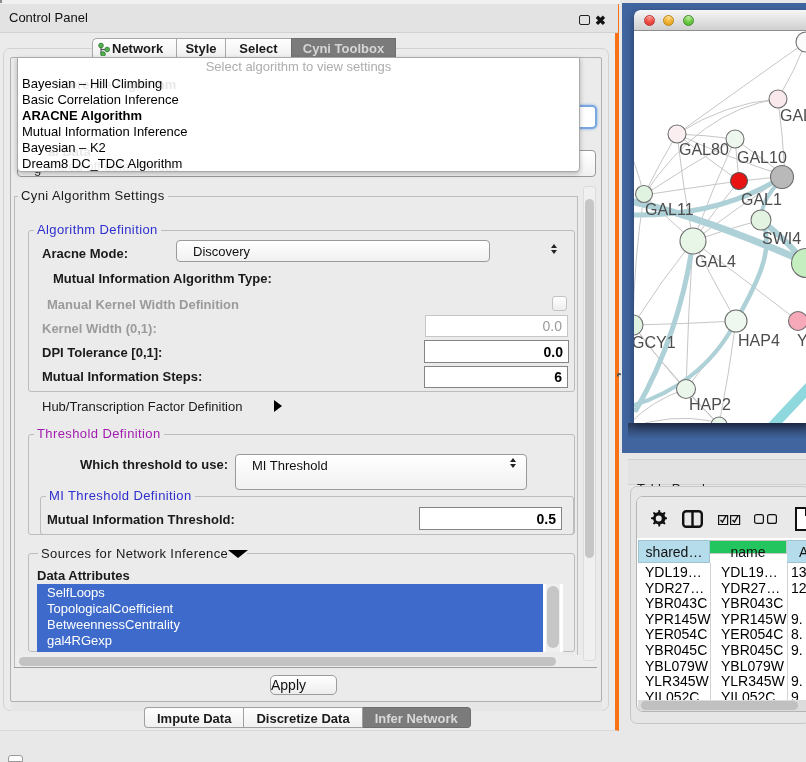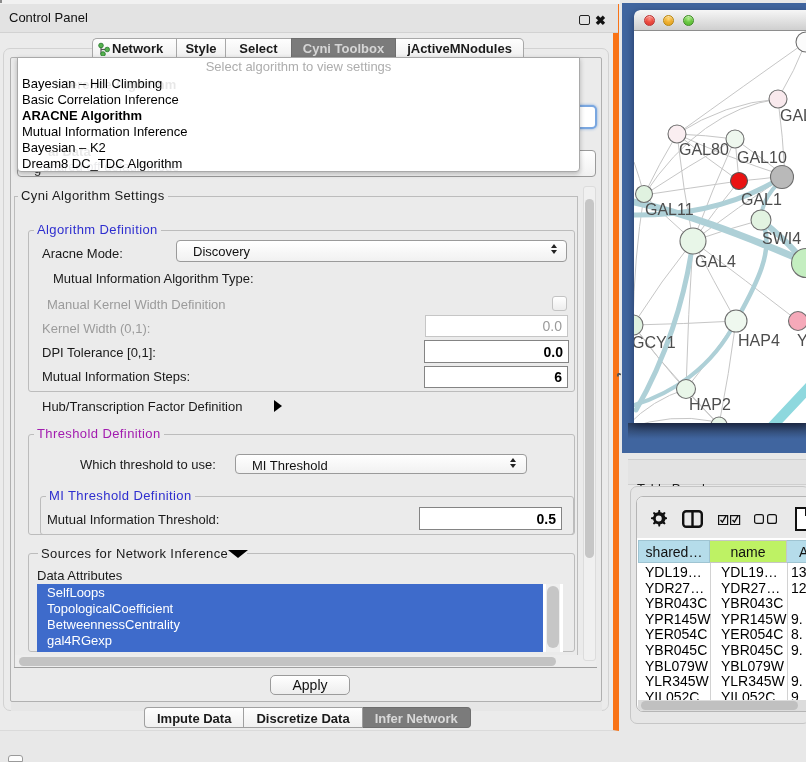--- a/index.html
+++ b/index.html
@@ -1,33 +1,33 @@
 <!DOCTYPE html>
 <html><head>
 <meta charset="utf-8">
 <style>
 * { margin:0; padding:0; box-sizing:border-box; }
 html,body { width:806px; height:762px; }
 body { background:#e8e8e8; font-family:"Liberation Sans",sans-serif; position:relative; overflow:hidden; }
 .abs { position:absolute; }
-.lbl { font-size:13px; font-weight:normal; color:#1a1a1a; white-space:nowrap; }
+.lbl { font-size:13px; font-weight:bold; color:#1a1a1a; white-space:nowrap; }
 .dis { color:#9b9b9b; }
 .combo { position:absolute; background:linear-gradient(#ffffff,#f1f1f1); border:1px solid #9a9a9a; border-radius:4px; font-size:13px; color:#111; }
 .combo .tx { position:absolute; left:16px; top:3px; white-space:nowrap; }
 .updn { position:absolute; width:9px; }
 .updn .u { width:0;height:0;border-left:3.5px solid transparent;border-right:3.5px solid transparent;border-bottom:4.5px solid #222; margin-bottom:2px;}
 .updn .d { width:0;height:0;border-left:3.5px solid transparent;border-right:3.5px solid transparent;border-top:4.5px solid #222;}
 .tfield { position:absolute; background:#fff; border:1px solid #848484; font-size:14px; font-weight:bold; color:#000; text-align:right; }
 .group { position:absolute; border:1px solid #bcbcbc; border-radius:3px; }
 .gtitle { position:absolute; top:-8px; background:#ebebeb; padding:0 3px; font-size:13px; letter-spacing:0.4px; white-space:nowrap; }
 </style>
 </head>
 <body>
 
-<div class="abs" id="cpwin" style="left:0;top:0;width:619px;height:731px;background:#ebebeb;border-right:6px solid #f97316;border-bottom:1px solid #dadada;">
+<div class="abs" id="cpwin" style="left:0;top:0;width:619px;height:731px;background:#ebebeb;border-right:4px solid #f97316;border-bottom:1px solid #dadada;">
 
   <div class="abs" style="left:0;top:0;width:620px;height:4px;background:#f1f1f1;"></div>
   <div class="abs" style="left:0;top:0;width:2px;height:3px;background:#8a8a8a;"></div>
 
   <div class="abs" style="left:0;top:4px;width:618px;height:29px;background:#e3e3e3;border-bottom:1px solid #d2d2d2;">
     <div class="abs" style="left:9px;top:6px;font-size:13px;color:#111;">Control Panel</div>
 
     <div class="abs" style="left:579px;top:11px;width:11px;height:10px;border:1.5px solid #222;border-radius:2px;"></div>
 
     <div class="abs" style="left:595px;top:9px;width:14px;height:14px;font-size:13px;font-weight:bold;color:#111;">✖</div>
@@ -43,35 +43,34 @@
       <svg width="12" height="14" viewBox="0 0 12 14" style="vertical-align:-3px;margin-right:2px;">
         <line x1="3" y1="3.5" x2="3" y2="12" stroke="#555" stroke-width="1.2"></line>
         <line x1="3" y1="7.5" x2="9" y2="7.5" stroke="#555" stroke-width="1.2"></line>
         <circle cx="3" cy="3.5" r="2.3" fill="#55b24e" stroke="#2e7d32" stroke-width="0.9"></circle>
         <circle cx="9.2" cy="7.5" r="2.3" fill="#55b24e" stroke="#2e7d32" stroke-width="0.9"></circle>
         <circle cx="5" cy="12" r="2.3" fill="#55b24e" stroke="#2e7d32" stroke-width="0.9"></circle>
       </svg>Network</div>
     <div style="width:49px;height:20px;background:linear-gradient(#fefefe,#f0f0f0);border:1px solid #a8a8a8;border-right:none;font-size:13px;font-weight:bold;color:#1a1a1a;padding:2px 0 16px 0;text-align:center;">Style</div>
     <div style="width:66px;height:20px;background:linear-gradient(#fefefe,#f0f0f0);border:1px solid #a8a8a8;border-right:none;font-size:13px;font-weight:bold;color:#1a1a1a;padding:2px 0 0 0;text-align:center;">Select</div>
     <div style="width:105px;height:20px;background:#7b7b7b;border:1px solid #6e6e6e;font-size:13px;font-weight:bold;color:#d6d6d6;padding:2px 0 0 0;text-align:center;">Cyni Toolbox</div>
-    <div style="width:128px;height:20px;background:linear-gradient(#fefefe,#f0f0f0);border:1px solid #a8a8a8;border-left:none;border-radius:0 5px 0 0;font-size:13px;font-weight:bold;color:#1a1a1a;padding:2px 0 0 0;text-align:center;">jActiveMNodules</div>
   </div>
 
   <div class="combo" style="left:17px;top:150px;width:579px;height:27px;">
       <span class="tx" style="top:10px;color:#333;">g</span>
     </div>
 
   <div class="group" style="left:14px;top:196px;width:564px;height:472px;border-radius:0;"></div>
   <div class="gtitle" style="left:18px;top:188px;color:#1a1a1a;">Cyni Algorithm Settings</div>
 
   <div class="group" style="left:28px;top:230px;width:547px;height:162px;"></div>
   <div class="gtitle" style="left:34px;top:222px;color:#2e2ecf;">Algorithm Definition</div>
 
   <div class="lbl abs" style="left:42px;top:246px;">Aracne Mode:</div>
-  <div class="combo" style="left:176px;top:240px;width:391px;height:22px;">
+  <div class="combo" style="left:176px;top:240px;width:314px;height:22px;">
       <span class="tx">Discovery</span>
     <div class="updn" style="left:374px;top:3px;">
         <div class="u"></div>
         <div class="d"></div>
       </div>
   </div>
 
   <div class="lbl abs" style="left:30px;top:271px;margin-left:23px;">Mutual Information Algorithm Type:</div>
 
   <div class="lbl dis abs" style="left:47px;top:297px;">Manual Kernel Width Definition</div>
@@ -86,21 +85,21 @@
   <div class="lbl abs" style="left:42px;top:369px;">Mutual Information Steps:</div>
   <div class="tfield" style="left:424px;top:366px;width:144px;height:22px;padding:2px 5px 0 0;">6</div>
 
   <div class="abs" style="left:42px;top:399px;font-size:13px;color:#1a1a1a;">Hub/Transcription Factor Definition</div>
   <div class="abs" style="left:274px;top:400px;width:0;height:0;border-top:6.5px solid transparent;border-bottom:6.5px solid transparent;border-left:8.5px solid #000;"></div>
 
   <div class="group" style="left:28px;top:434px;width:547px;height:101px;"></div>
   <div class="gtitle" style="left:34px;top:426px;color:#a21caf;">Threshold Definition</div>
 
   <div class="lbl abs" style="left:80px;top:457px;">Which threshold to use:</div>
-  <div class="combo" style="left:235px;top:454px;width:292px;height:20px;">
+  <div class="combo" style="left:235px;top:454px;width:292px;height:36px;">
       <span class="tx">MI Threshold</span>
     <div class="updn" style="left:274px;top:3px;">
         <div class="u"></div>
         <div class="d"></div>
       </div>
   </div>
 
   <div class="group" style="left:40px;top:496px;width:534px;height:39px;"></div>
   <div class="gtitle" style="left:46px;top:488px;color:#2e2ecf;">MI Threshold Definition</div>
 
@@ -122,21 +121,21 @@
   </div>
 
   <div class="abs" style="left:15px;top:655px;width:581px;height:12px;background:#ededed;"></div>
   <div class="abs" style="left:19px;top:657px;width:537px;height:9px;background:#c3c3c3;border-radius:5px;"></div>
 
   <div class="abs" style="left:583px;top:186px;width:13px;height:475px;background:#f0f0f0;border:1px solid #dcdcdc;border-radius:3px;"></div>
   <div class="abs" style="left:585px;top:199px;width:9px;height:359px;background:#c6c6c6;border-radius:5px;"></div>
 
   <div class="abs" style="left:14px;top:667px;width:583px;height:1px;background:#9f9f9f;"></div>
 
-  <div class="abs" style="left:270px;top:675px;width:80px;height:20px;background:linear-gradient(#ffffff,#ededed);border:1px solid #9b9b9b;border-radius:5px;text-align:center;font-size:14px;color:#111;line-height:18px;">Apply</div>
+  <div class="abs" style="left:270px;top:675px;width:67px;height:20px;background:linear-gradient(#ffffff,#ededed);border:1px solid #9b9b9b;border-radius:5px;font-size:14px;color:#111;line-height:18px;">Apply</div>
 
   <div class="abs" style="left:144px;top:707px;height:21px;display:flex;">
     <div style="height:21px;background:linear-gradient(#fefefe,#f0f0f0);border:1px solid #a0a0a0;border-right:none;border-radius:4px 0 0 4px;font-size:13px;font-weight:bold;color:#1a1a1a;padding:3px 12px 0 12px;">Impute Data</div>
     <div style="height:21px;background:linear-gradient(#fefefe,#f0f0f0);border:1px solid #a0a0a0;font-size:13px;font-weight:bold;color:#1a1a1a;padding:3px 12px 0 12px;">Discretize Data</div>
     <div style="height:21px;background:#7b7b7b;border:1px solid #6e6e6e;border-left:none;border-radius:0 4px 4px 0;font-size:13px;font-weight:bold;color:#d9d9d9;padding:3px 12px 0 12px;">Infer Network</div>
   </div>
 </div>
 
 <div class="abs" style="left:617px;top:373px;width:4px;height:4px;border-top:2px solid #555;border-left:2px solid #555;border-radius:2px 0 0 0;transform:rotate(12deg);"></div>
 
@@ -268,21 +267,21 @@
     </svg>
 
     <svg width="22" height="24" viewBox="0 0 22 24" style="position:absolute;left:157px;top:10px;">
       <path d="M2,1 L12,1 L19,8 L19,23 L2,23 Z" fill="#fff" stroke="#111" stroke-width="2"></path>
       <path d="M12,1 L12,8 L19,8" fill="none" stroke="#111" stroke-width="2"></path>
     </svg>
   </div>
 
   <div class="abs" style="left:1px;top:43px;width:173px;height:23px;">
     <div class="abs" style="left:0;top:0;width:72px;height:23px;background:#b5dcea;border:1px solid #9fc4d2;font-size:14px;color:#111;text-align:center;padding-top:3px;">shared…</div>
-    <div class="abs" style="left:72px;top:0;width:77px;height:23px;background:#bef264;border:1px solid #c6c6c6;border-left:none;font-size:14px;color:#111;text-align:center;padding-top:3px;">name</div>
+    <div class="abs" style="left:72px;top:0;width:77px;height:14px;background:#22c55e;border:1px solid #c6c6c6;border-left:none;font-size:14px;color:#111;text-align:center;padding-top:3px;">name</div>
     <div class="abs" style="left:149px;top:0;width:25px;height:23px;background:#b5dcea;border:1px solid #9fc4d2;border-left:none;font-size:14px;color:#111;padding-top:3px;padding-left:12px;">A</div>
   </div>
 
   <div class="abs" style="left:1px;top:66px;width:173px;height:146px;font-size:14px;color:#000;">
     <div class="abs" style="left:72px;top:0;width:1px;height:147px;background:#d2d2d2;"></div>
     <div class="abs" style="left:149px;top:0;width:1px;height:147px;background:#d2d2d2;"></div>
     <div class="abs" style="left:7px;top:2px;line-height:15.6px;">YDL19…<br>YDR27…<br>YBR043C<br>YPR145W<br>YER054C<br>YBR045C<br>YBL079W<br>YLR345W<br>YIL052C</div>
     <div class="abs" style="left:83px;top:2px;line-height:15.6px;">YDL19…<br>YDR27…<br>YBR043C<br>YPR145W<br>YER054C<br>YBR045C<br>YBL079W<br>YLR345W<br>YIL052C</div>
     <div class="abs" style="left:153px;top:2px;line-height:15.6px;">13<br>12<br>&nbsp;<br>9.<br>8.<br>9.<br>&nbsp;<br>9.<br>9.</div>
   </div>

